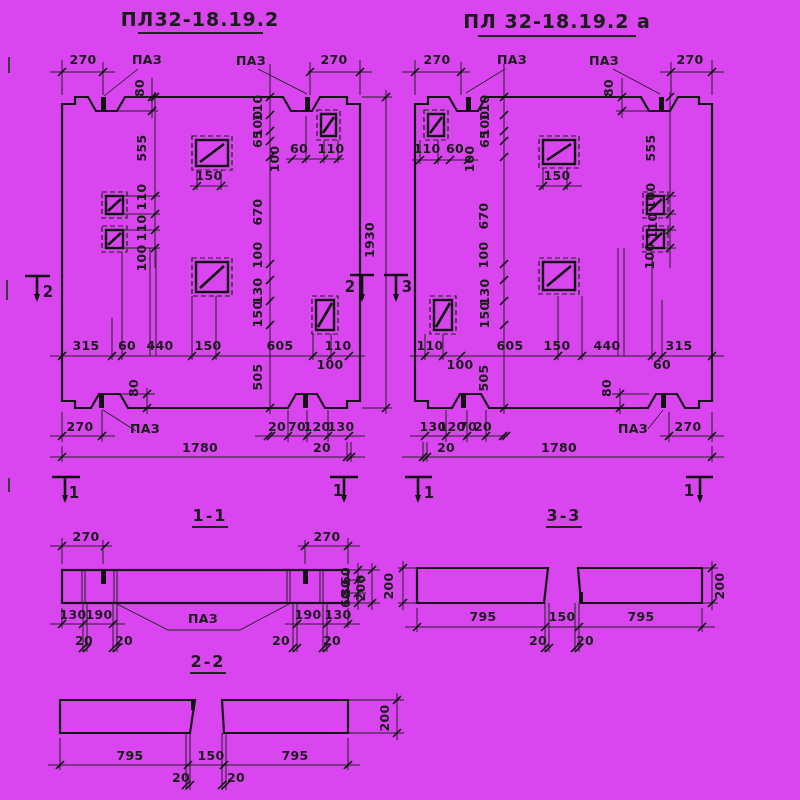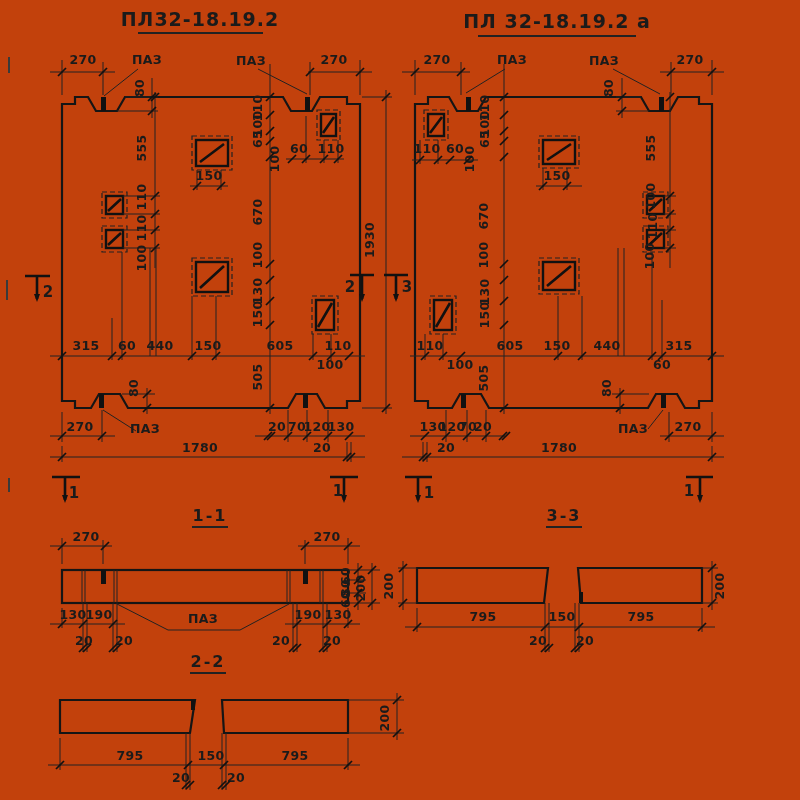--- a/index.html
+++ b/index.html
@@ -1,16 +1,16 @@
 <!DOCTYPE html>
 <html><head>
 <meta charset="utf-8">
 <style>
   html,body{margin:0;padding:0;background:#ffffff;}
-  .page{width:800px;height:800px;background:#c2410c;position:relative;overflow:hidden;}
+  .page{width:800px;height:800px;background:#d946ef;position:relative;overflow:hidden;}
   svg{display:block;}
   text{font-family:"DejaVu Sans","Liberation Sans",sans-serif;fill:#1b1b1b;}
   .dim{font-size:12.5px;font-weight:700;letter-spacing:.3px;}
   .ttl{font-size:19px;font-weight:700;letter-spacing:1px;}
   .sttl{font-size:16px;font-weight:700;letter-spacing:2px;}
   .mk{font-size:15px;font-weight:700;}
   .thin{stroke:#222;stroke-width:1;fill:none;}
   .thick{stroke:#151515;stroke-width:2.2;fill:none;}
   .op{stroke:#111;stroke-width:2.4;fill:none;}
   .dash{stroke:#222;stroke-width:1.2;fill:none;stroke-dasharray:5 3;}

